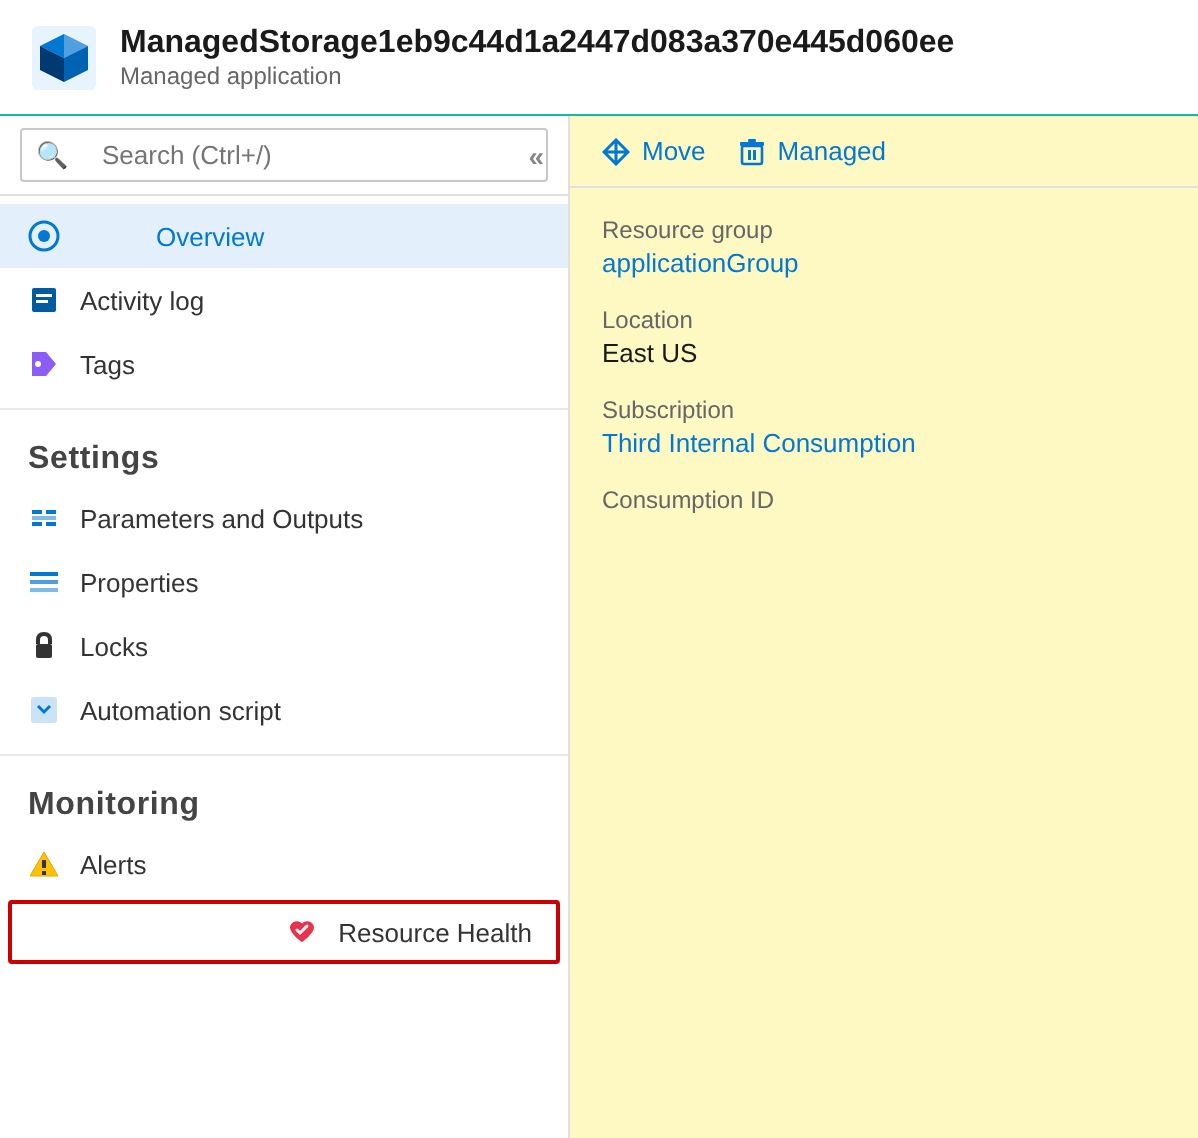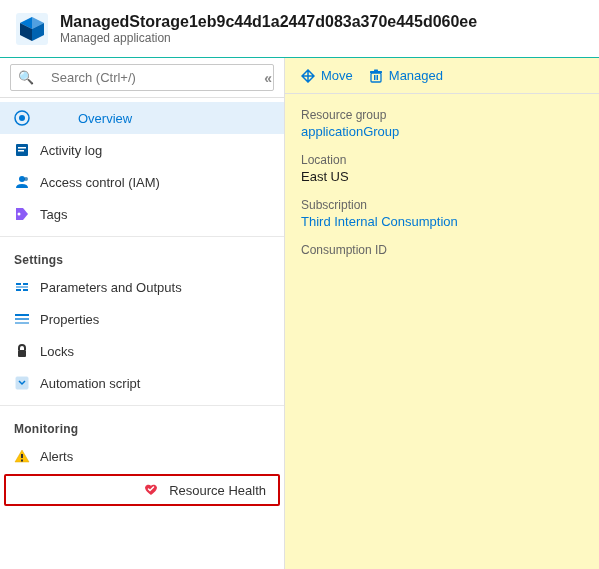--- a/index.html
+++ b/index.html
@@ -120,21 +120,21 @@
       height: 16px;
       flex-shrink: 0;
       display: flex;
       align-items: center;
       justify-content: center;
       font-size: 14px;
     }
 
     .section-label {
       padding: 10px 14px 4px;
-      font-size: 12px;
+      font-size: 16px;
       font-weight: 600;
       color: #444;
       letter-spacing: 0.02em;
     }
 
     .nav-divider {
       border: none;
       border-top: 1px solid #e8e8e8;
       margin: 2px 0;
     }
@@ -237,30 +237,20 @@
         <span class="nav-icon">
           <svg width="16" height="16" viewBox="0 0 16 16">
               <rect x="2" y="2" width="12" height="12" rx="1" fill="#005ba1"></rect>
               <rect x="4" y="5" width="8" height="1.5" fill="white"></rect>
               <rect x="4" y="8" width="6" height="1.5" fill="white"></rect>
             </svg>
         </span>
         <span>Activity log</span>
       </div>
 
-      <div class="nav-item">
-        <span class="nav-icon">
-          <svg width="16" height="16" viewBox="0 0 16 16">
-              <circle cx="8" cy="5" r="3" fill="#0078d4"></circle>
-              <path d="M2 14 Q2 10 8 10 Q14 10 14 14" fill="#0078d4"></path>
-              <circle cx="12" cy="5" r="2" fill="#005ba1" opacity="0.7"></circle>
-            </svg>
-        </span>
-        <span>Access control (IAM)</span>
-      </div>
 
       <div class="nav-item">
         <span class="nav-icon">
           <svg width="16" height="16" viewBox="0 0 16 16">
               <path d="M2 2 L9 2 L14 8 L9 14 L2 14 Z" fill="#8b5cf6"></path>
               <circle cx="5" cy="8" r="1.5" fill="white"></circle>
             </svg>
         </span>
         <span>Tags</span>
       </div>

